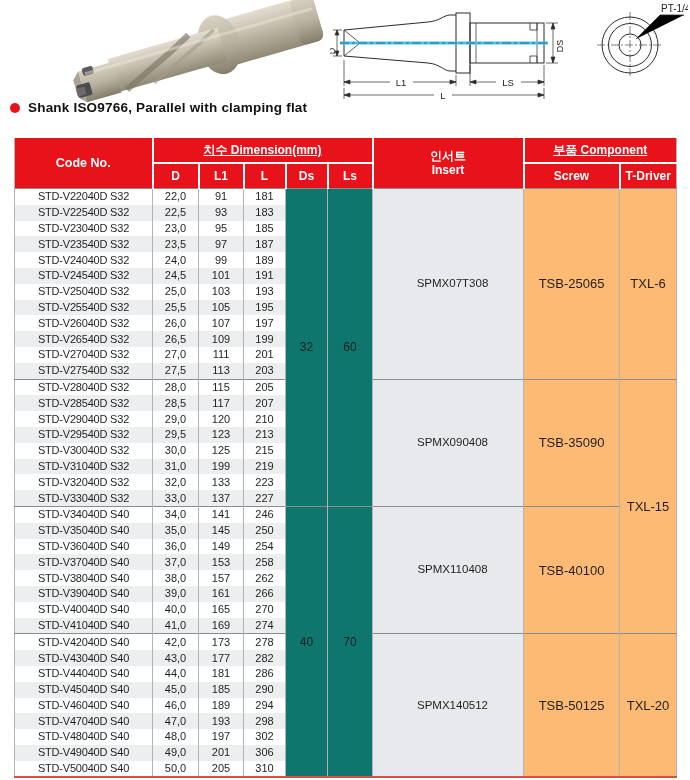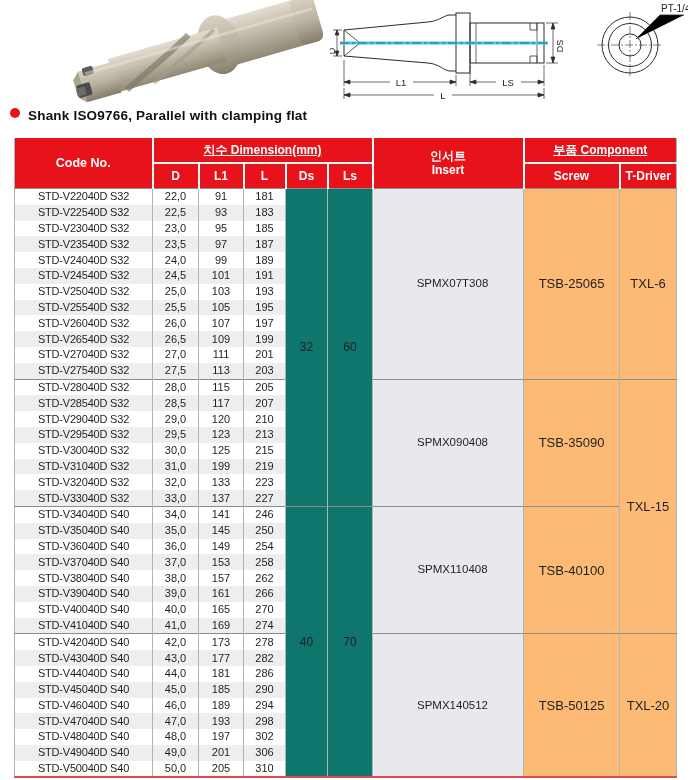--- a/index.html
+++ b/index.html
@@ -1,20 +1,20 @@
 <!DOCTYPE html>
 <html><head>
 <meta charset="utf-8">
 <style>
   html,body{margin:0;padding:0;}
   body{width:690px;height:780px;position:relative;background:#fff;
        font-family:"Liberation Sans",sans-serif;overflow:hidden;}
   .photo-wrap{position:absolute;left:48px;top:0;width:292px;height:110px;}
   .drawing-wrap{position:absolute;left:330px;top:2px;width:358px;height:102px;}
-  .heading{position:absolute;left:10px;top:108px;display:flex;align-items:flex-start;gap:8px;}
+  .heading{position:absolute;left:10px;top:100px;display:flex;align-items:center;gap:8px;}
   .bullet{width:10px;height:10px;border-radius:50%;background:#e8131a;flex:0 0 auto;}
   .heading-text{font-size:13.5px;font-weight:bold;color:#111;letter-spacing:0.2px;}
   .table-wrap{position:absolute;left:14px;top:138px;width:662px;}
   table{border-collapse:collapse;table-layout:fixed;width:662px;
         border-left:1px solid #b3b3b6;border-right:1px solid #b3b3b6;
         border-bottom:2px solid #d95048;}
   th{background:#e8131a;color:#fff;font-weight:bold;font-size:12px;
      border:2px solid #fff;padding:0;height:24px;}
   thead tr:first-child th{border-top:0;}
   th:first-child{border-left:0;text-align:center;}

